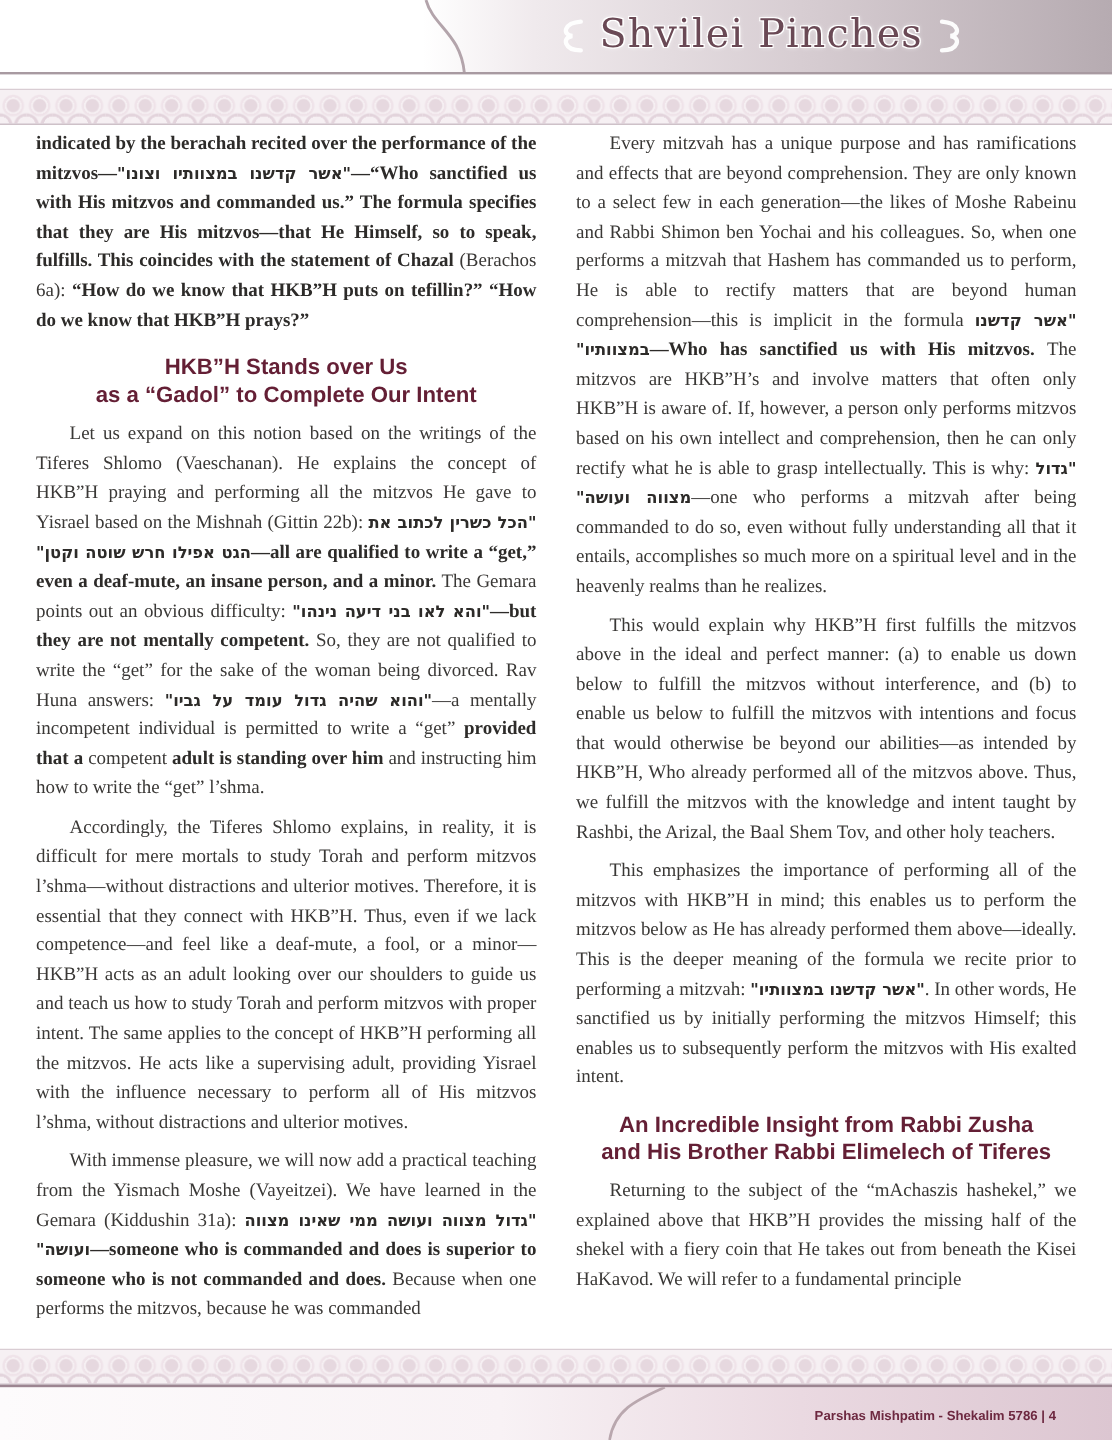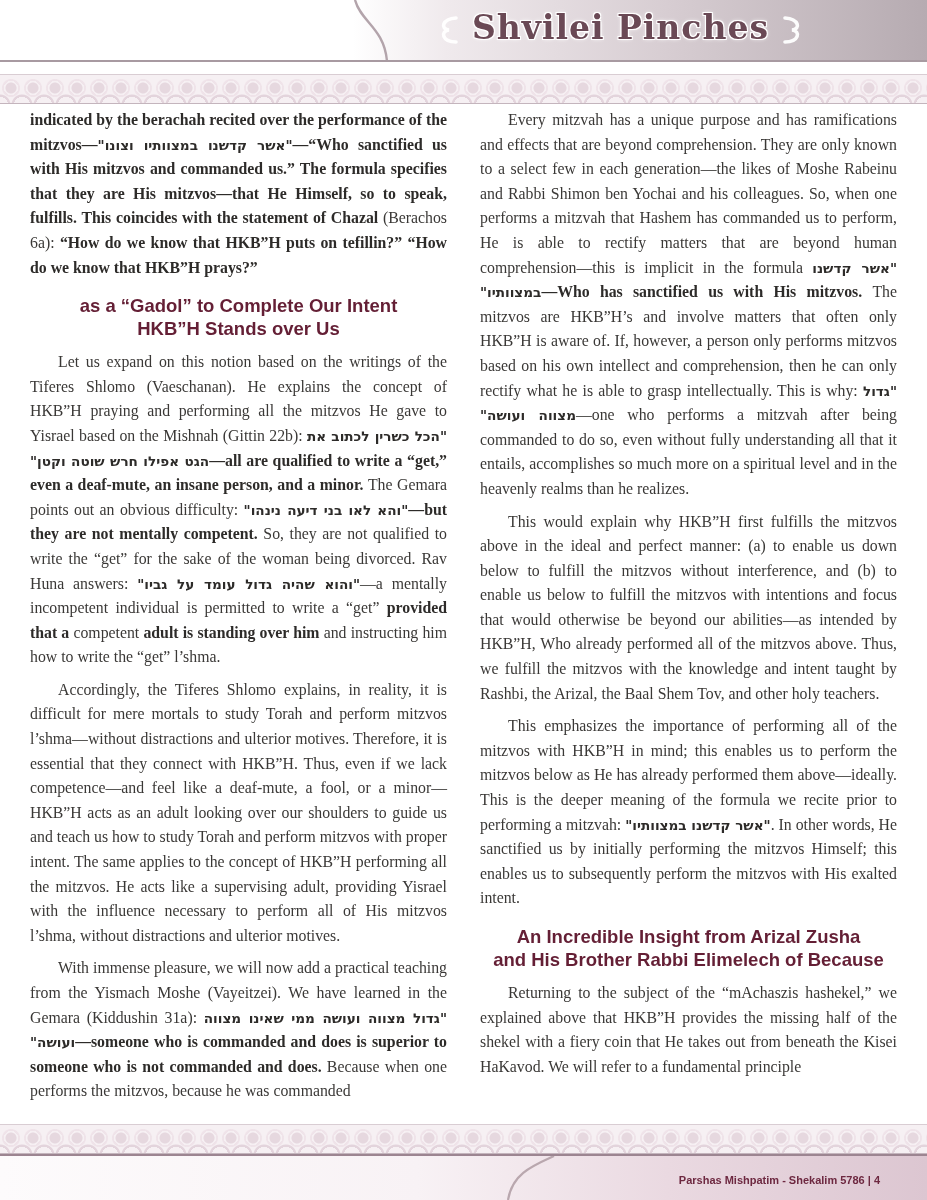--- a/index.html
+++ b/index.html
@@ -13,21 +13,21 @@
     position:absolute;top:0;left:0;width:927px;height:60px;
     background:linear-gradient(to right,#ffffff 0%,#ffffff 38%,#f0eaed 48%,#d7cdd2 72%,#b6abb1 100%);
   }
   .header-rule{
     position:absolute;top:60px;left:0;width:927px;height:2px;
     background:#a89aa1;
   }
   .page-title{
     position:absolute;top:8px;right:112px;
     font-family:"DejaVu Serif", serif;
-    font-weight:bold;font-size:33px;letter-spacing:1px;
+    font-weight:normal;font-size:33px;letter-spacing:1px;
     color:#6a4955;
     text-shadow:-1px -1px 0 #fff,1px -1px 0 #fff,-1px 1px 0 #fff,1px 1px 0 #fff,0 0 4px #ffffff;
     white-space:nowrap;
   }
   .flourish{display:inline-block;vertical-align:middle;margin:0 10px;}
   .header-curve{position:absolute;left:346px;top:0;}
   
   .lace{
     position:absolute;left:0;width:927px;height:28px;
     background-color:#f6f0f3;
@@ -94,34 +94,34 @@
       <path d="M6,3 C20,4 22,14 13,15 C22,16 20,27 6,27" fill="none" stroke="#ffffff" stroke-width="3.6" stroke-linecap="round" opacity="0.95"></path>
     </svg>
   </div>
   <div class="header-rule"></div>
   <div class="lace lace-top"></div>
 
   <div class="content">
     <div class="col">
         <p class="para noindent"><span class="b">indicated by the berachah recited over the performance of the mitzvos—</span><span dir="rtl" class="he">"אשר קדשנו במצוותיו וצונו"</span><span class="b">—“Who sanctified us with His mitzvos and commanded us.”  The formula specifies that they are His mitzvos—that He Himself, so to speak, fulfills.  This coincides with the statement of Chazal </span><span>(Berachos 6a):  </span><span class="b">“How do we know that HKB”H puts on tefillin?”  “How do we know that HKB”H prays?”</span></p>
         <div class="section">
+          <div>HKB”H Stands over Us</div>
           <div>as a “Gadol” to Complete Our Intent</div>
-          <div>HKB”H Stands over Us</div>
         </div>
         <p class="para"><span>Let us expand on this notion based on the writings of the Tiferes Shlomo (Vaeschanan).  He explains the concept of HKB”H praying and performing all the mitzvos He gave to Yisrael based on the Mishnah (Gittin 22b): </span><span dir="rtl" class="he">"הכל כשרין לכתוב את הגט אפילו חרש שוטה וקטן"</span><span class="b">—all are qualified to write a “get,” even a deaf-mute, an insane person, and a minor. </span><span>The Gemara points out an obvious difficulty: </span><span dir="rtl" class="he">"והא לאו בני דיעה נינהו"</span><span class="b">—but they are not mentally competent.</span><span>  So, they are not qualified to write the “get” for the sake of the woman being divorced.  Rav Huna answers: </span><span dir="rtl" class="he">"והוא שהיה גדול עומד על גביו"</span><span>—a mentally incompetent individual is permitted to write a “get” </span><span class="b">provided that a </span><span>competent </span><span class="b">adult is standing over him </span><span>and instructing him how to write the “get” l’shma.</span></p>
         <p class="para"><span>Accordingly, the Tiferes Shlomo explains, in reality, it is difficult for mere mortals to study Torah and perform mitzvos l’shma—without distractions and ulterior motives. Therefore, it is essential that they connect with HKB”H.  Thus, even if we lack competence—and feel like a deaf-mute, a fool, or a minor—HKB”H acts as an adult looking over our shoulders to guide us and teach us how to study Torah and perform mitzvos with proper intent.  The same applies to the concept of HKB”H performing all the mitzvos.  He acts like a supervising adult, providing Yisrael with the influence necessary to perform all of His mitzvos l’shma, without distractions and ulterior motives.</span></p>
         <p class="para"><span>With immense pleasure, we will now add a practical teaching from the Yismach Moshe (Vayeitzei).  We have learned in the Gemara (Kiddushin 31a): </span><span dir="rtl" class="he">"גדול מצווה ועושה ממי שאינו מצווה ועושה"</span><span class="b">—someone who is commanded and does is superior to someone who is not commanded and does.</span><span>  Because when one performs the mitzvos, because he was commanded</span></p>
       </div>
     <div class="col">
         <p class="para"><span>Every mitzvah has a unique purpose and has ramifications and effects that are beyond comprehension.  They are only known to a select few in each generation—the likes of Moshe Rabeinu and Rabbi Shimon ben Yochai and his colleagues.  So, when one performs a mitzvah that Hashem has commanded us to perform, He is able to rectify matters that are beyond human comprehension—this is implicit in the formula </span><span dir="rtl" class="he">"אשר קדשנו במצוותיו"</span><span class="b">—Who has sanctified us with His mitzvos. </span><span>The mitzvos are HKB”H’s and involve matters that often only HKB”H is aware of.  If, however, a person only performs mitzvos based on his own intellect and comprehension, then he can only rectify what he is able to grasp intellectually.  This is why:  </span><span dir="rtl" class="he">"גדול מצווה ועושה"</span><span>—one who performs a mitzvah after being commanded to do so, even without fully understanding all that it entails, accomplishes so much more on a spiritual level and in the heavenly realms than he realizes.</span></p>
         <p class="para"><span>This would explain why HKB”H first fulfills the mitzvos above in the ideal and perfect manner:  (a) to enable us down below to fulfill the mitzvos without interference, and (b) to enable us below to fulfill the mitzvos with intentions and focus that would otherwise be beyond our abilities—as intended by HKB”H, Who already performed all of the mitzvos above.  Thus, we fulfill the mitzvos with the knowledge and intent taught by Rashbi, the Arizal, the Baal Shem Tov, and other holy teachers.</span></p>
         <p class="para"><span>This emphasizes the importance of performing all of the mitzvos with HKB”H in mind; this enables us to perform the mitzvos below as He has already performed them above—ideally.  This is the deeper meaning of the formula we recite prior to performing a mitzvah: </span><span dir="rtl" class="he">"אשר קדשנו במצוותיו"</span><span>.  In other words, He sanctified us by initially performing the mitzvos Himself; this enables us to subsequently perform the mitzvos with His exalted intent.</span></p>
         <div class="section">
-          <div>An Incredible Insight from Arizal Zusha</div>
-          <div>and His Brother Rabbi Elimelech of Because</div>
+          <div>An Incredible Insight from Rabbi Zusha</div>
+          <div>and His Brother Rabbi Elimelech of Tiferes</div>
         </div>
         <p class="para"><span>Returning to the subject of the “mAchaszis hashekel,” we explained above that HKB”H provides the missing half of the shekel with a fiery coin that He takes out from beneath the Kisei HaKavod.  We will refer to a fundamental principle</span></p>
       </div>
   </div>
 
   <div class="lace lace-bottom"></div>
   <div class="footer-band"></div>
   <svg class="footer-curve" width="64" height="44" viewBox="0 0 64 44">
     <path d="M56,0 C34,10 14,18 10,44" fill="none" stroke="#b9a7ae" stroke-width="2.2"></path>
   </svg>

